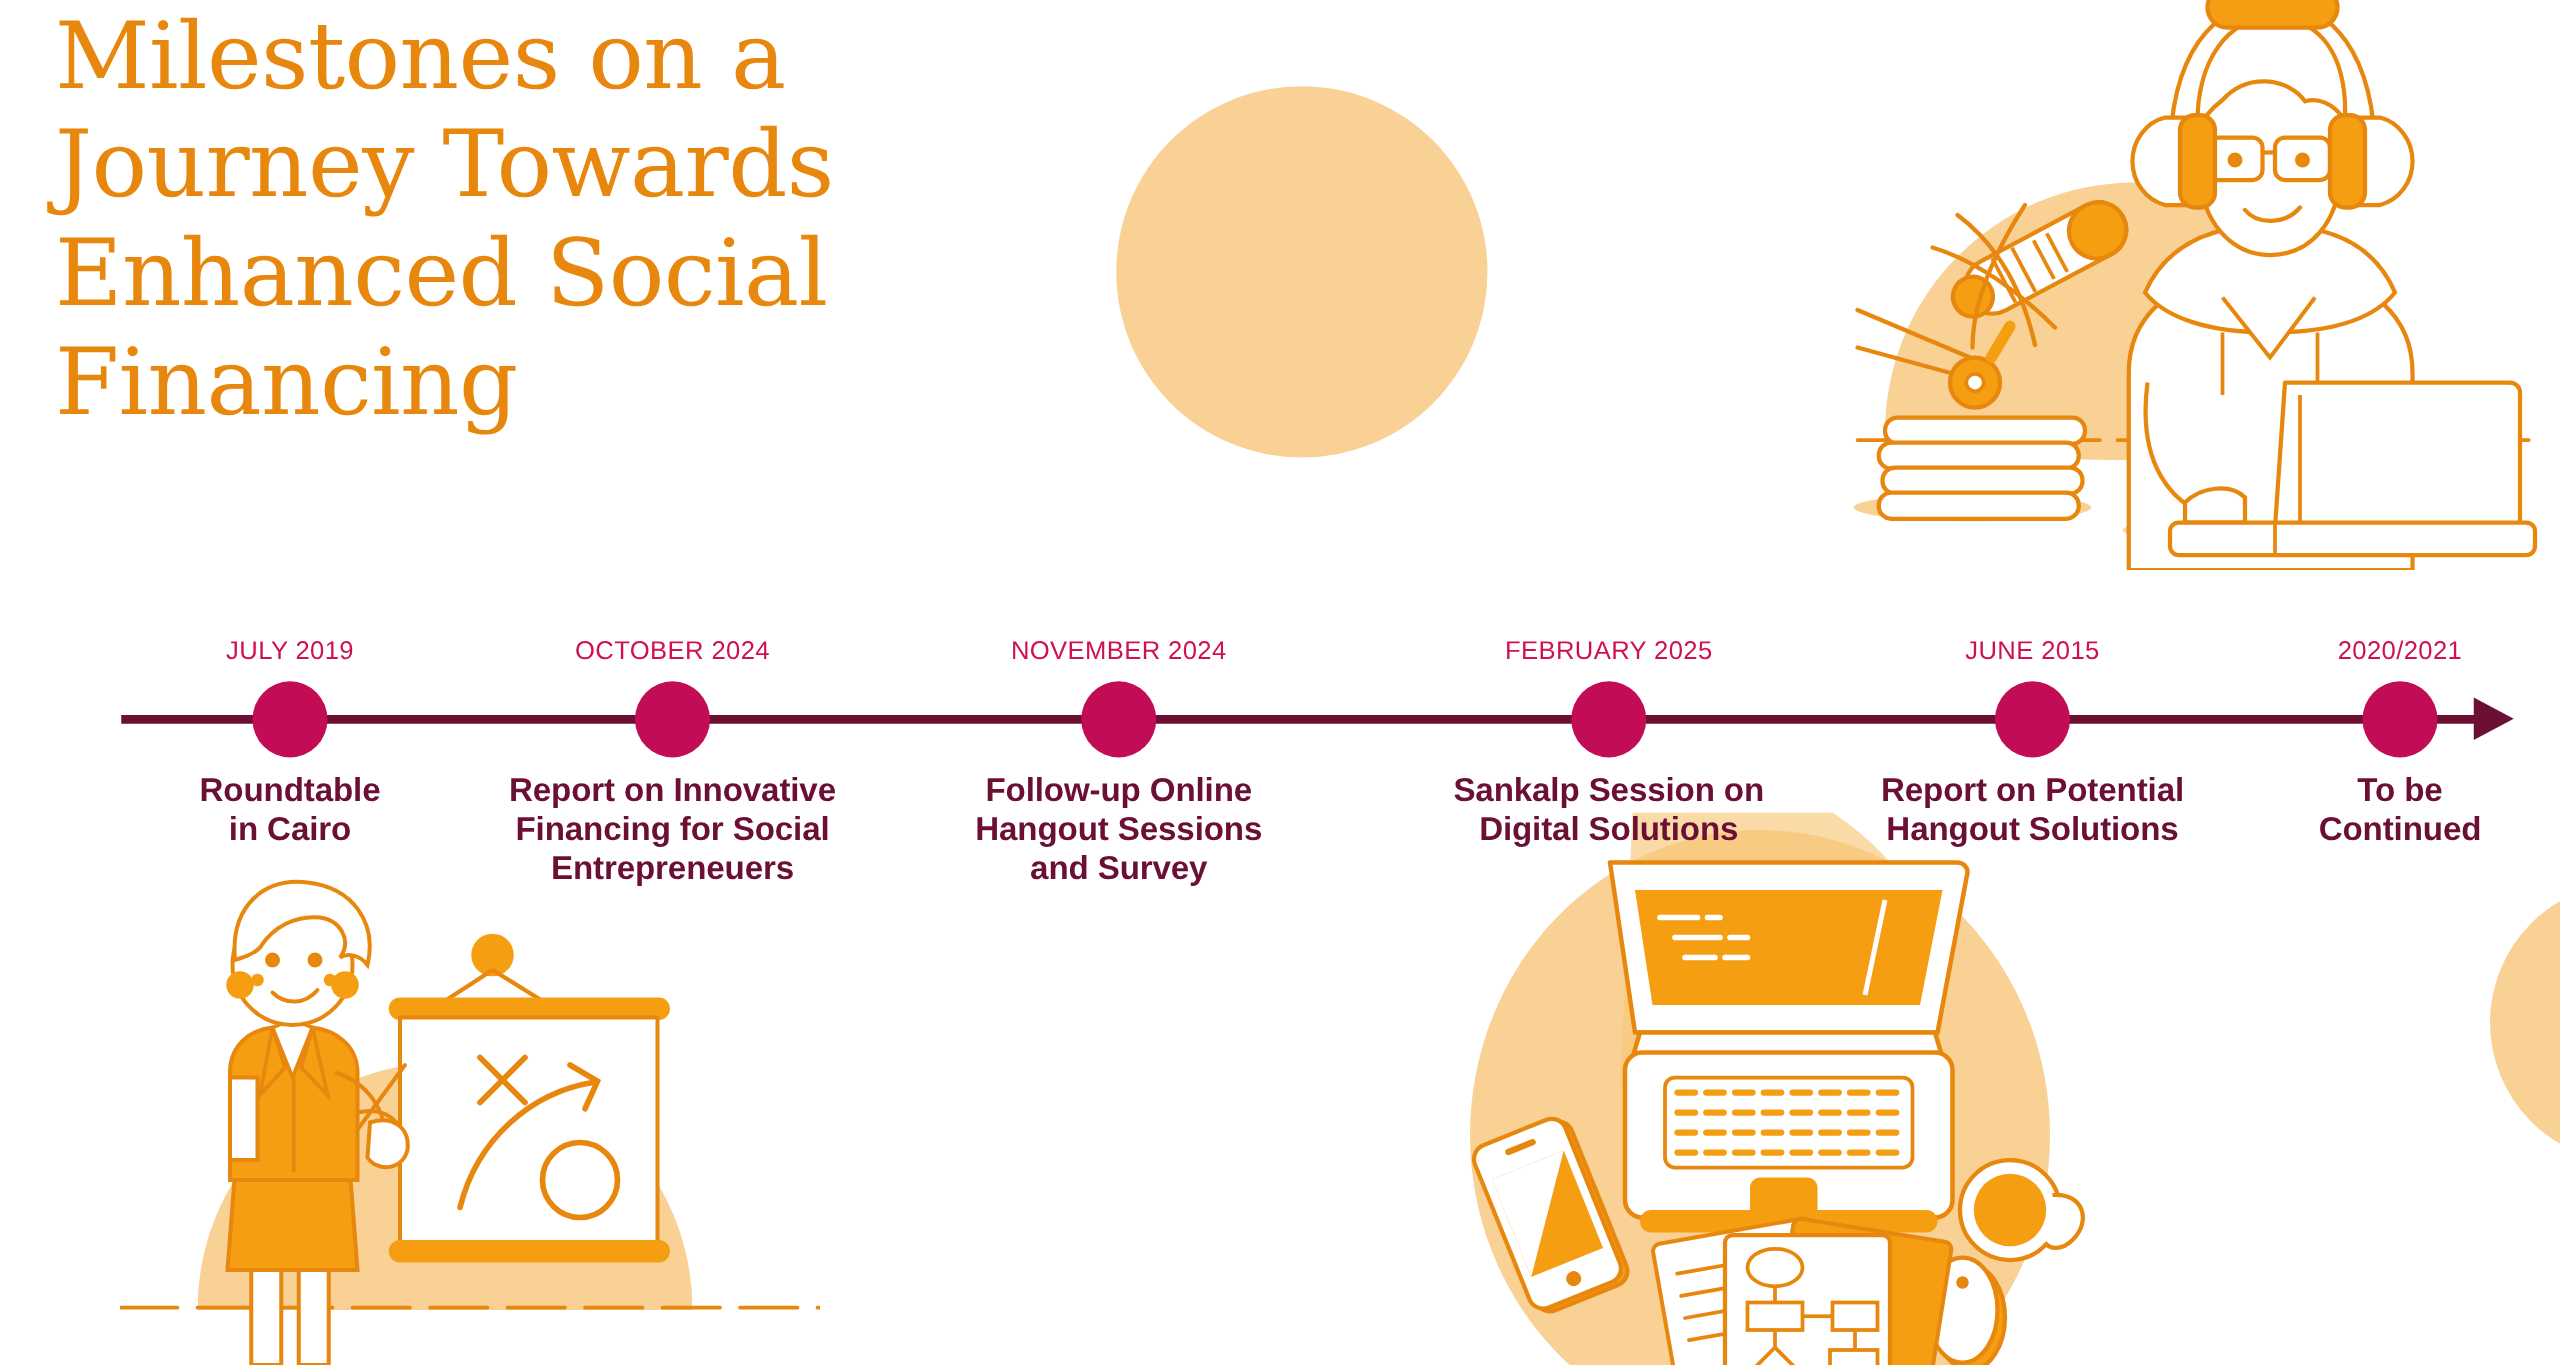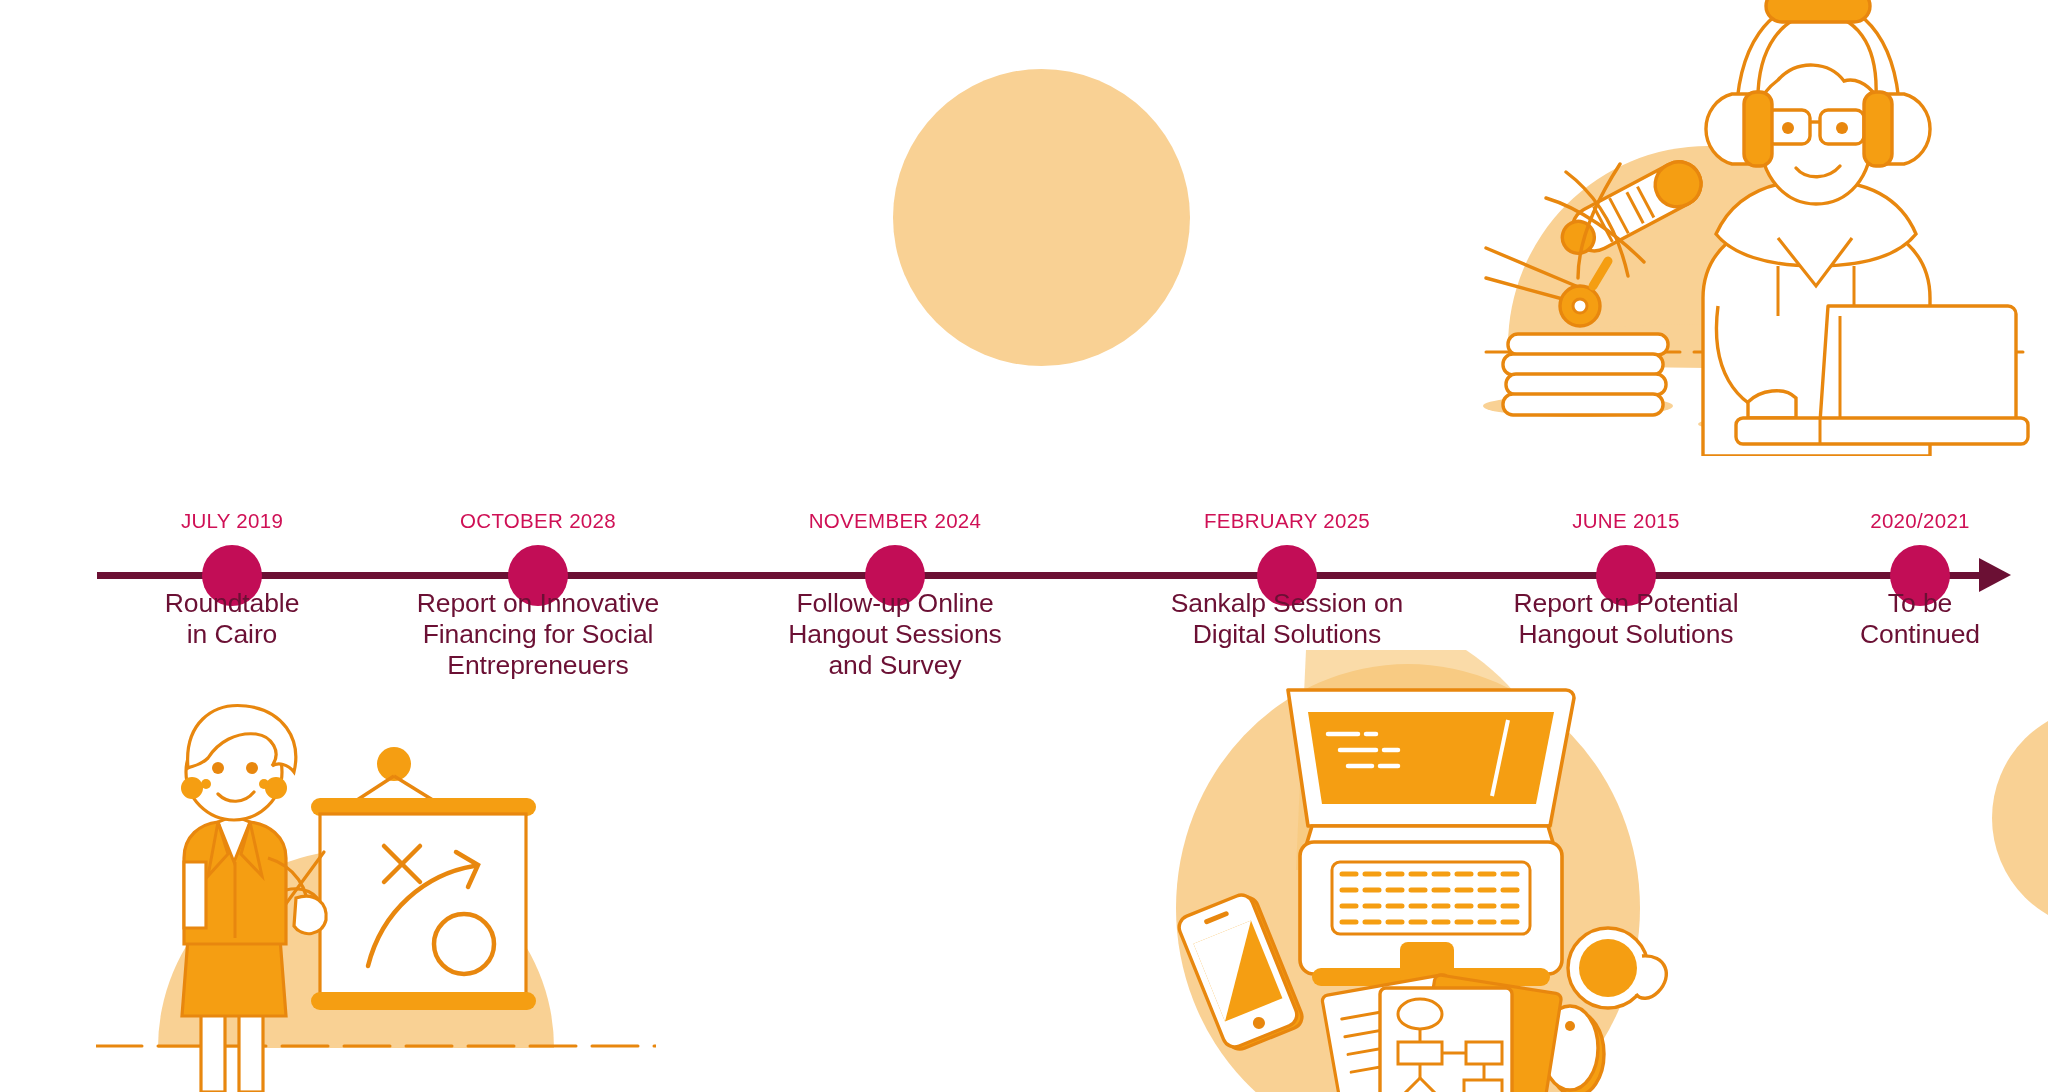--- a/index.html
+++ b/index.html
@@ -106,26 +106,26 @@
     top: 501px;
     left: 50%;
     margin-left: -30px;
     width: 60px;
     height: 61px;
     border-radius: 50%;
     background: #C20D56;
   }
   .tl-label {
     position: absolute;
-    top: 544px;
+    top: 573px;
     left: 0;
     width: 100%;
     color: #6B1034;
     font-size: 26.5px;
-    font-weight: 400;
+    font-weight: 700;
     line-height: 31px;
     letter-spacing: -0.1px;
     white-space: pre-line;
   }
 
   
   .illus {
     position: absolute;
     pointer-events: none;
   }
@@ -362,34 +362,38 @@
         <rect x="328" y="430" width="38" height="24"></rect>
         <line x1="300" y1="444" x2="328" y2="444"></line>
         <rect x="262" y="472" width="44" height="22"></rect>
         <line x1="284" y1="460" x2="284" y2="472"></line>
         <line x1="306" y1="483" x2="330" y2="483"></line>
         <path d="M344 468 L360 483 L344 498 L328 483 Z"></path>
       </g>
     </g>
   </svg>
 
+  <div id="page-title">Milestones on a
+Journey Towards
+Enhanced Social
+Financing</div>
 
   <div id="timeline">
     <div id="timeline-axis"></div>
     <div id="timeline-arrow"></div>
 
     <div class="tl-node" style="left:232px">
       <div class="tl-date">JULY 2019</div>
       <div class="tl-dot"></div>
       <div class="tl-label">Roundtable
 in Cairo</div>
     </div>
 
     <div class="tl-node" style="left:538px">
-      <div class="tl-date">OCTOBER 2028</div>
+      <div class="tl-date">OCTOBER 2024</div>
       <div class="tl-dot"></div>
       <div class="tl-label">Report on Innovative
 Financing for Social
 Entrepreneuers</div>
     </div>
 
     <div class="tl-node" style="left:895px">
       <div class="tl-date">NOVEMBER 2024</div>
       <div class="tl-dot"></div>
       <div class="tl-label">Follow-up Online

